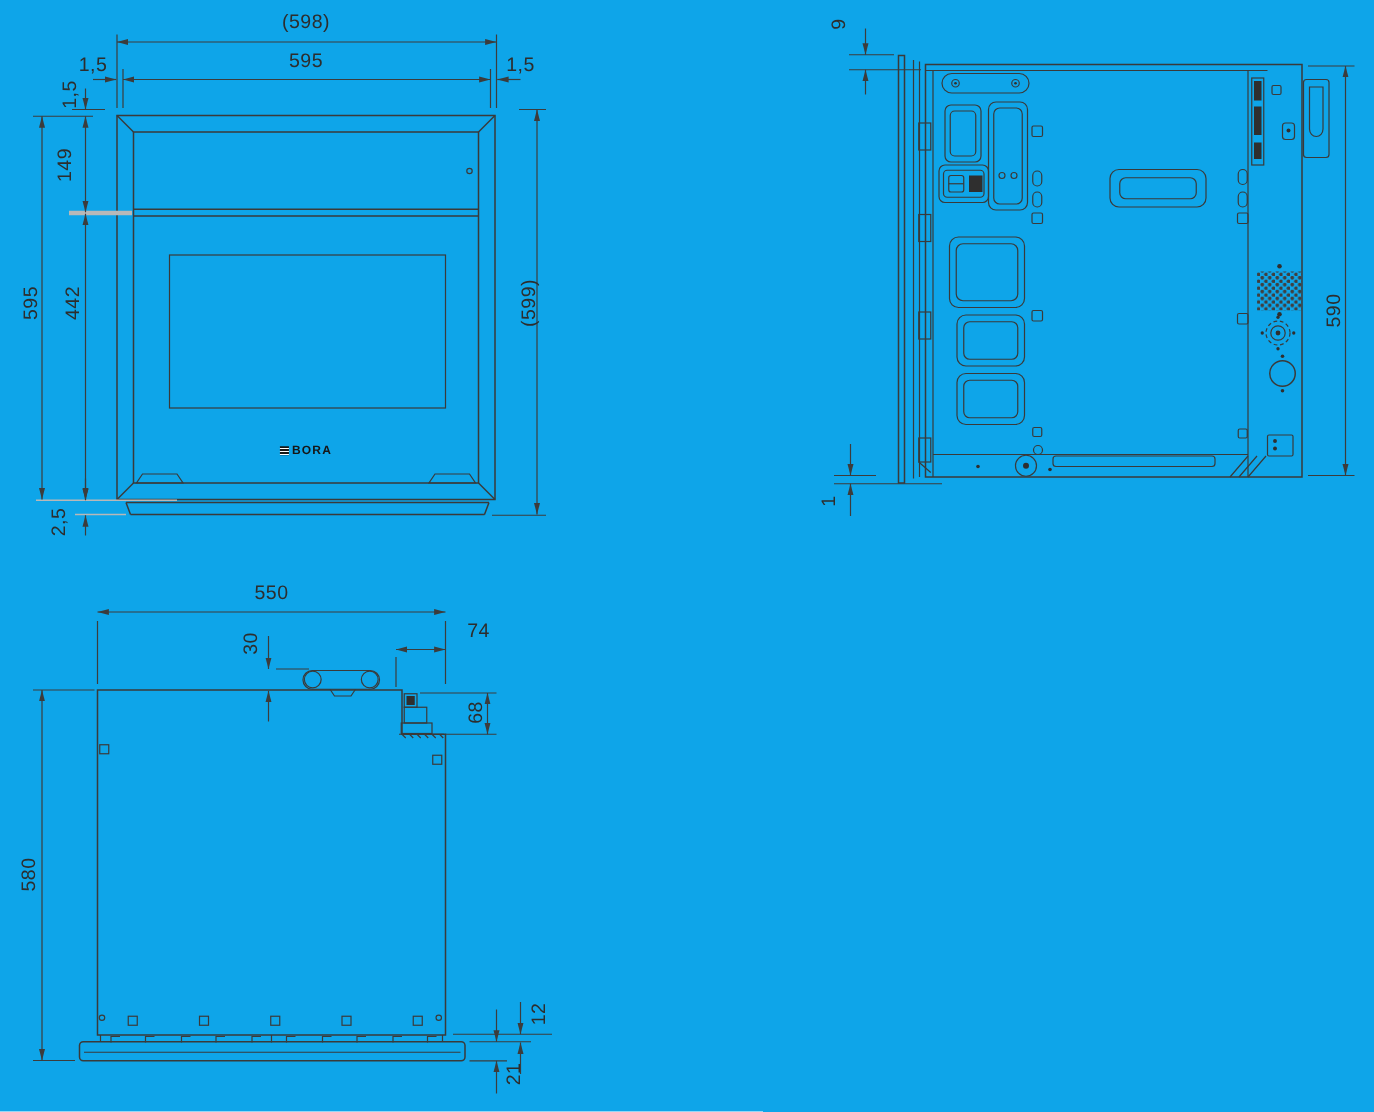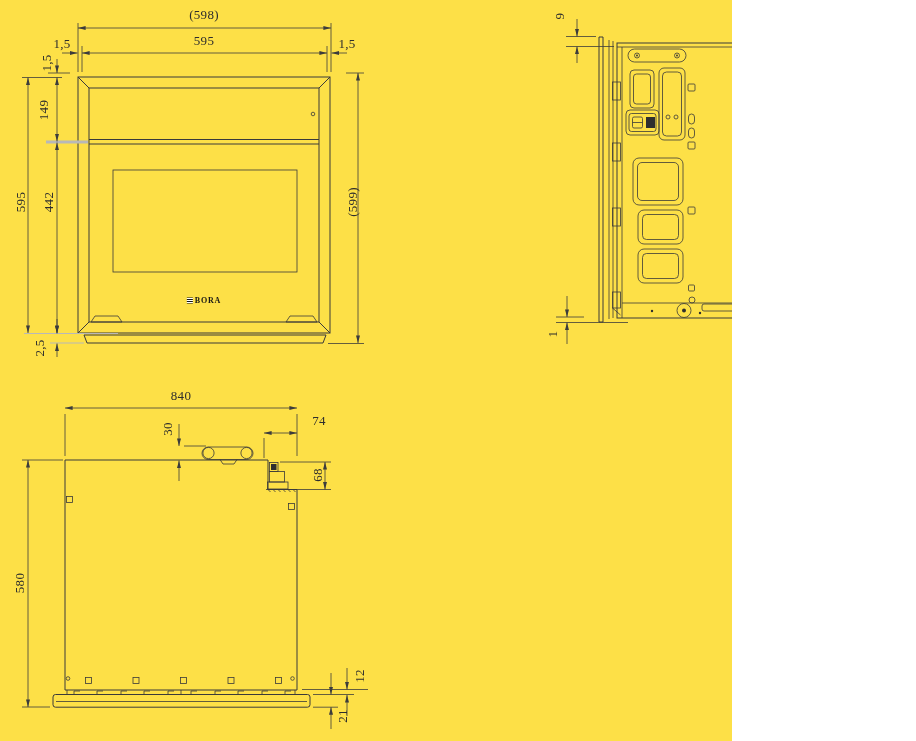--- a/index.html
+++ b/index.html
@@ -1,17 +1,17 @@
 <!DOCTYPE html>
 <html style="--line: #3a3a3a; --dim: #3c3c3c; --light: #b8b8b8; --logo: #161616;"><head>
 <meta charset="utf-8">
 <style>
   html,body{margin:0;padding:0;background:#fff;}
-  .canvas{position:relative;width:732px;height:741px;background:#fde047;overflow:hidden;
-          font-family:Liberation Serif, serif;}
+  .canvas{position:relative;width:916px;height:741px;background:#0ea5e9;overflow:hidden;
+          font-family:Liberation Sans, sans-serif;}
   svg{position:absolute;left:0;top:0;}
   .ln{stroke:var(--line,#3a3a3a);fill:none;stroke-width:1;stroke-linecap:butt;stroke-linejoin:miter;}
   .thin{stroke-width:.8;}
   .dm{stroke:var(--dim,#3c3c3c);fill:none;stroke-width:.8;}
   .d2{marker-start:url(#ar);marker-end:url(#ar);}
   .de{marker-end:url(#ar);}
   .ds{marker-start:url(#ar);}
   .fillel{fill:#2f2f2f;stroke:none;}
   .gray{stroke:var(--light,#b8b8b8);fill:none;}
   .dim{position:absolute;font-size:13px;line-height:1;color:#2d2d2d;white-space:nowrap;
@@ -252,21 +252,21 @@
 <div class="dim rot" style="left:43px;top:110px;">149</div>
 <div class="dim rot" style="left:20px;top:202px;">595</div>
 <div class="dim rot" style="left:48px;top:202px;">442</div>
 <div class="dim rot" style="left:39px;top:348px;">2,5</div>
 <div class="dim rot" style="left:352px;top:202px;">(599)</div>
 
 <div class="dim rot" style="left:559px;top:16px;">9</div>
 <div class="dim rot" style="left:889px;top:207px;">590</div>
 <div class="dim rot" style="left:552px;top:334px;">1</div>
 
-<div class="dim" style="left:181px;top:395px;">840</div>
+<div class="dim" style="left:181px;top:395px;">550</div>
 <div class="dim rot" style="left:167px;top:429px;">30</div>
 <div class="dim" style="left:281px;top:420px;margin-left:38px;">74</div>
 <div class="dim rot" style="left:317px;top:475px;">68</div>
 <div class="dim rot" style="left:19px;top:583px;">580</div>
 <div class="dim rot" style="left:359px;top:676px;">12</div>
 <div class="dim rot" style="left:342px;top:716px;">21</div>
 
 <div class="brand">
   <span class="mark"></span>
   <span class="txt">BORA</span>

